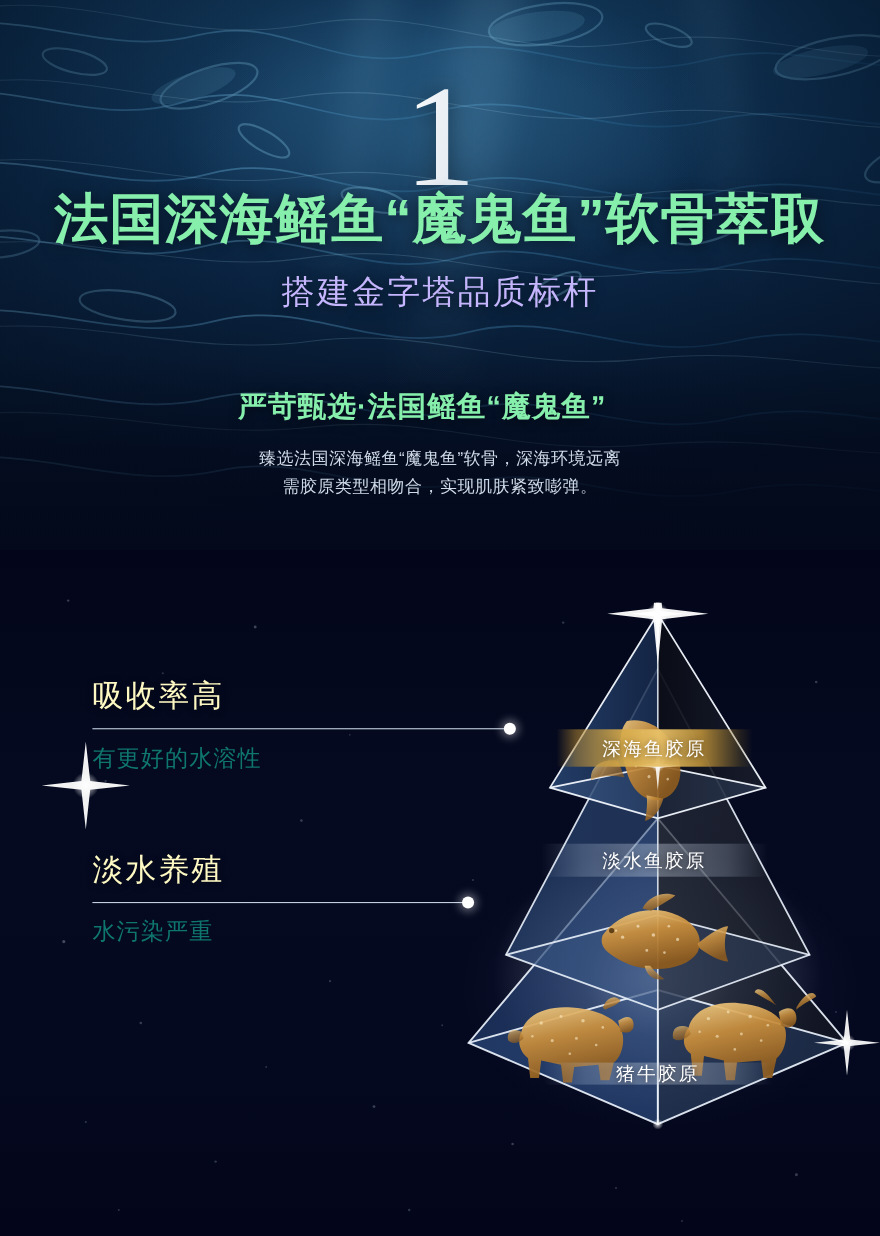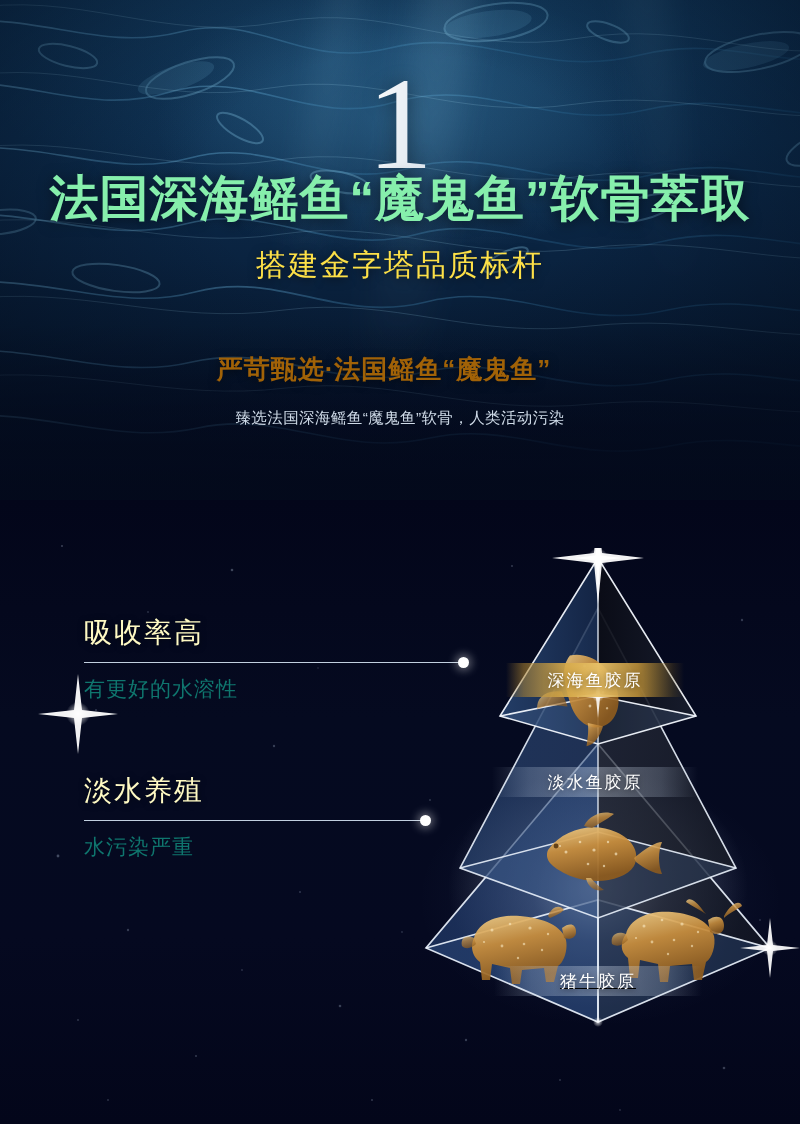--- a/index.html
+++ b/index.html
@@ -64,29 +64,29 @@
 
   
   .headline{
     position:absolute;left:0;top:166px;width:800px;text-align:center;
     font-size:49px;font-weight:bold;color:#86efac;letter-spacing:1px;
     text-shadow:0 2px 14px rgba(0,0,0,.6);
     white-space:nowrap;
   }
   .subheadline{
     position:absolute;left:0;top:245px;width:800px;text-align:center;
-    font-size:30px;font-weight:normal;color:#fde047;letter-spacing:2px;
+    font-size:30px;font-weight:normal;color:#c4b5fd;letter-spacing:2px;
     text-shadow:0 2px 10px rgba(0,0,0,.55);
     font-family:Liberation Mono, monospace;
   }
 
   
   .sec-heading{
     position:absolute;left:0;top:352px;width:768px;text-align:center;
-    font-size:26px;font-weight:bold;color:#a16207;letter-spacing:1px;
+    font-size:26px;font-weight:bold;color:#86efac;letter-spacing:1px;
     text-shadow:0 2px 10px rgba(0,0,0,.5);
   }
   .sec-body{
     position:absolute;left:168px;top:405px;width:464px;text-align:center;
     font-size:15.5px;line-height:25px;color:#cfdbe8;letter-spacing:.4px;
   }
 
   
   .feature{position:absolute;left:84px;}
   .feature .f-title{
@@ -230,21 +230,22 @@
     </g>
   </svg>
 
   <div class="numeral">1</div>
 
   <div class="headline">法国深海鳐鱼“魔鬼鱼”软骨萃取</div>
   <div class="subheadline">搭建金字塔品质标杆</div>
 
   <div class="sec-heading">严苛甄选·法国鳐鱼“魔鬼鱼”</div>
   <div class="sec-body">
-    <div>臻选法国深海鳐鱼“魔鬼鱼”软骨，人类活动污染</div>
+    <div>臻选法国深海鳐鱼“魔鬼鱼”软骨，深海环境远离</div>
+    <div>需胶原类型相吻合，实现肌肤紧致嘭弹。</div>
   </div>
 
   <svg class="sparkle" style="left:36px;top:672px;" width="84" height="84" viewBox="0 0 84 84">
     <defs>
       <radialGradient id="spg">
           <stop offset="0%" stop-color="#fff" stop-opacity="1"></stop>
           <stop offset="100%" stop-color="#fff" stop-opacity="0"></stop>
         </radialGradient>
     </defs>
     <circle cx="42" cy="42" r="12" fill="url(#spg)" opacity=".9"></circle>
@@ -433,17 +434,17 @@
   </svg>
 
   <div class="gold-band">
     <span class="tier-label">深海鱼胶原</span>
   </div>
 
   <div class="glass-band" style="left:492px;top:767px;width:206px;height:30px;">
     <span class="tier-label">淡水鱼胶原</span>
   </div>
 
-  <div class="glass-band" style="left:494px;top:966px;width:208px;height:30px;text-decoration:underline;">
+  <div class="glass-band" style="left:494px;top:966px;width:208px;height:20px;">
     <span class="tier-label">猪牛胶原</span>
   </div>
 
 </div>
 
 </body></html>

